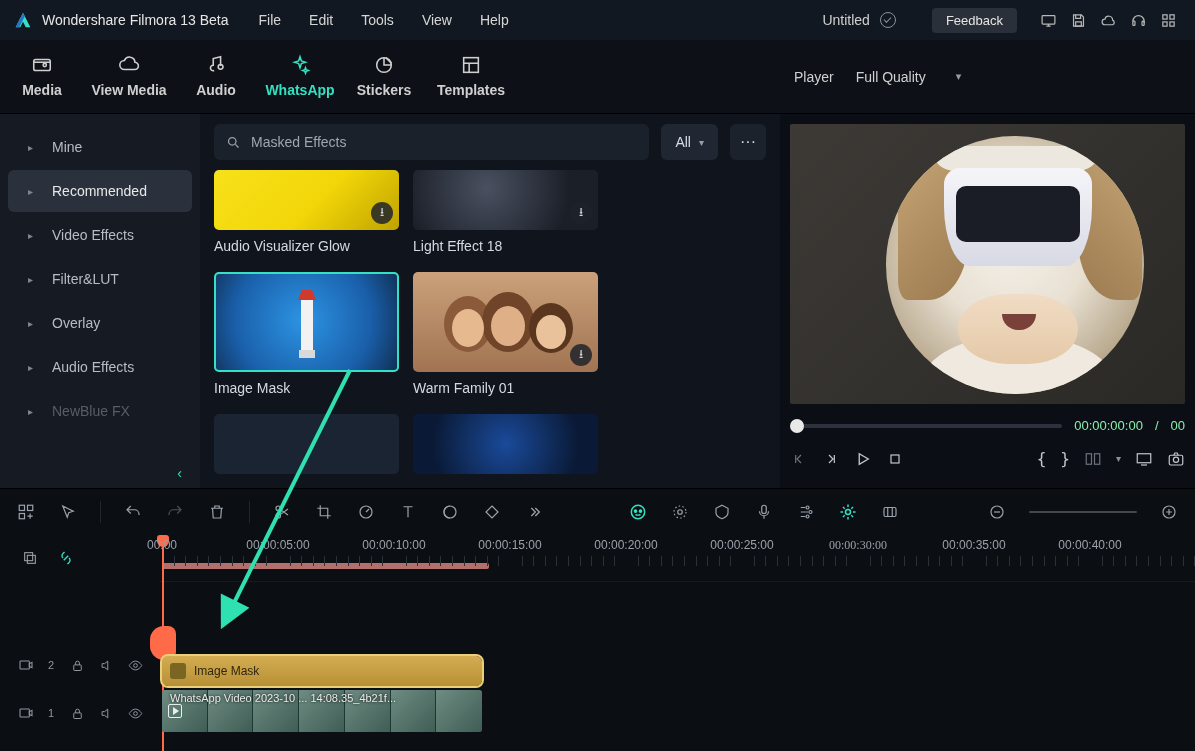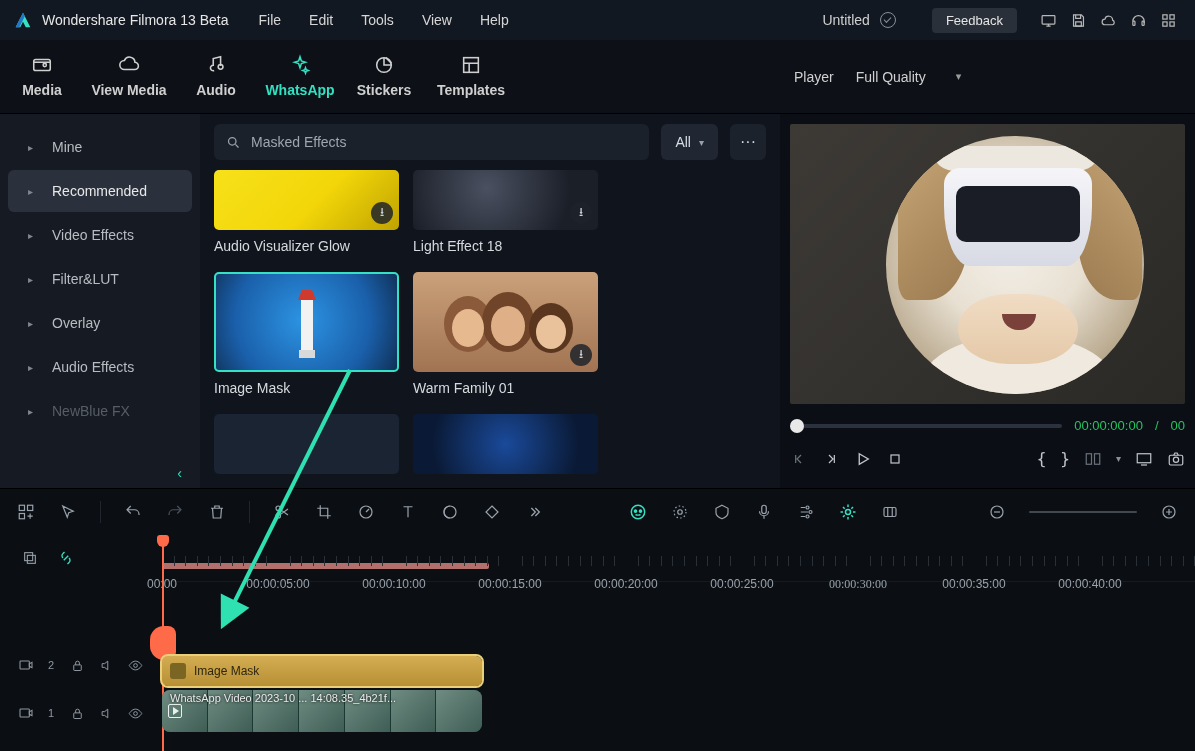--- a/index.html
+++ b/index.html
@@ -72,21 +72,21 @@
   .headset-strap{position:absolute;top:10px;left:50px;width:160px;height:26px;background:#ece8df;border-radius:40px/20px;}
   .chin{position:absolute;bottom:30px;left:72px;width:120px;height:70px;background:linear-gradient(180deg,#f0dcc4,#e5c9a8);border-radius:50%/60%;}
   .mouth{position:absolute;bottom:64px;left:116px;width:34px;height:16px;background:#7a403a;border-radius:0 0 20px 20px;}
   .shirt{position:absolute;bottom:0;left:34px;width:196px;height:56px;background:#efe9df;border-radius:80px 80px 0 0/50px 50px 0 0;}
   .hair-l{position:absolute;top:14px;left:12px;width:70px;height:150px;background:linear-gradient(135deg,#c6a676,#9a7a4f);border-radius:40px 10px 40px 10px/60px 20px 60px 20px;}
   .hair-r{position:absolute;top:14px;right:2px;width:64px;height:150px;background:linear-gradient(225deg,#c6a676,#9a7a4f);border-radius:10px 40px 10px 40px/20px 60px 20px 60px;}
 
   .scrubrow{display:flex;align-items:center;margin-top:14px;gap:12px;}
   .scrub{flex:1;height:4px;background:#2b323d;border-radius:2px;position:relative;}
   .scrub-th{position:absolute;left:0;top:-5px;width:14px;height:14px;background:#e8e8e8;border-radius:50%;}
-  .time-lbl{font-size:13px;color:#22c55e;}
+  .time-lbl{font-size:13px;color:#86efac;}
   .ctrlrow{display:flex;align-items:center;gap:14px;margin-top:16px;color:#c0c6cc;}
   .pc-icon{width:18px;height:18px;display:flex;align-items:center;justify-content:center;}
   .ctrlrow .sep{flex:1;}
   .brace{font-family:monospace;font-size:16px;}
 
   
   .tl-toolbar{height:46px;background:#0b0f14;display:flex;align-items:center;padding:0 16px;gap:22px;border-top:1px solid #000;}
   .tl-ic{width:20px;height:20px;display:flex;align-items:center;justify-content:center;color:#9aa2ab;cursor:pointer;}
   .tl-ic.teal{color:#36e0c3;}
   .tl-ic.dim{color:#4a525c;}
@@ -95,28 +95,28 @@
   .zoom-line{width:108px;height:2px;background:#41484f;border-radius:1px;}
 
   
   .timeline{background:#0b0f14;height:217px;display:flex;}
   .tl-left{width:160px;display:flex;flex-direction:column;}
   .tl-left-head{height:48px;display:flex;align-items:center;gap:16px;padding-left:20px;color:#8f97a1;}
   .tl-left-row{height:48px;display:flex;align-items:center;gap:14px;padding-left:18px;color:#8f97a1;}
   .tl-left-row .lbl{font-size:11px;margin-right:2px;}
   .tl-right{position:relative;flex:1;}
   .ruler{height:48px;position:relative;border-bottom:1px solid #161b22;}
-  .rlabel{position:absolute;top:4px;font-size:12px;color:#9aa2ab;transform:translateX(-50%);margin-top:39px;}
+  .rlabel{position:absolute;top:4px;font-size:12px;color:#9aa2ab;transform:translateX(-50%);}
   .r-minor{position:absolute;top:22px;width:1px;height:10px;background:#2a3038;}
   .r-band{position:absolute;height:6px;bottom:12px;left:2px;background:#b36f6c;width:327px;border-radius:2px;}
   .cursor{position:absolute;top:2px;bottom:-170px;width:2px;background:#ff6a49;left:2px;}
   .cursor::before{content:"";position:absolute;top:-1px;left:-5px;width:12px;height:12px;background:#ff6a49;border-radius:3px 3px 50% 50%;}
   .clip-effect{position:absolute;top:122px;left:2px;height:30px;width:320px;border-radius:6px;background:linear-gradient(180deg,#d4ad52,#b78f34);outline:2px solid #e9cf7a;display:flex;align-items:center;padding-left:8px;gap:8px;font-size:12px;color:#2e260e;}
   .clip-effect .blk{width:16px;height:16px;background:#7a6523;border-radius:3px;}
-  .clip-vid{position:absolute;top:156px;left:2px;width:320px;height:42px;border-radius:8px;overflow:hidden;background:#2b5a50;display:flex;}
+  .clip-vid{position:absolute;top:156px;left:2px;width:320px;height:42px;border-radius:3px;overflow:hidden;background:#2b5a50;display:flex;}
   .clip-vid .fr{flex:1;background:linear-gradient(135deg,#6f8c82,#3e5d54);outline:1px solid #1c3832;}
   .clip-vid .lbl{position:absolute;left:8px;top:2px;font-size:11px;color:#eaeaea;text-shadow:0 0 3px #000;}
   .clip-vid .pic{position:absolute;left:6px;top:14px;width:14px;height:14px;border:1.5px solid #e8f0ee;display:flex;align-items:center;justify-content:center;border-radius:2px;}
   .clip-vid .pic::after{content:"";border-left:6px solid #e8f0ee;border-top:4px solid transparent;border-bottom:4px solid transparent;margin-left:2px;}
   .red-cap{position:absolute;top:92px;left:-10px;width:26px;height:34px;background:#ff6a49;border-radius:14px 8px 8px 14px;}
 
   
   .arrow-ov{position:absolute;pointer-events:none;z-index:50;}
   svg{overflow:visible;}
 </style>

